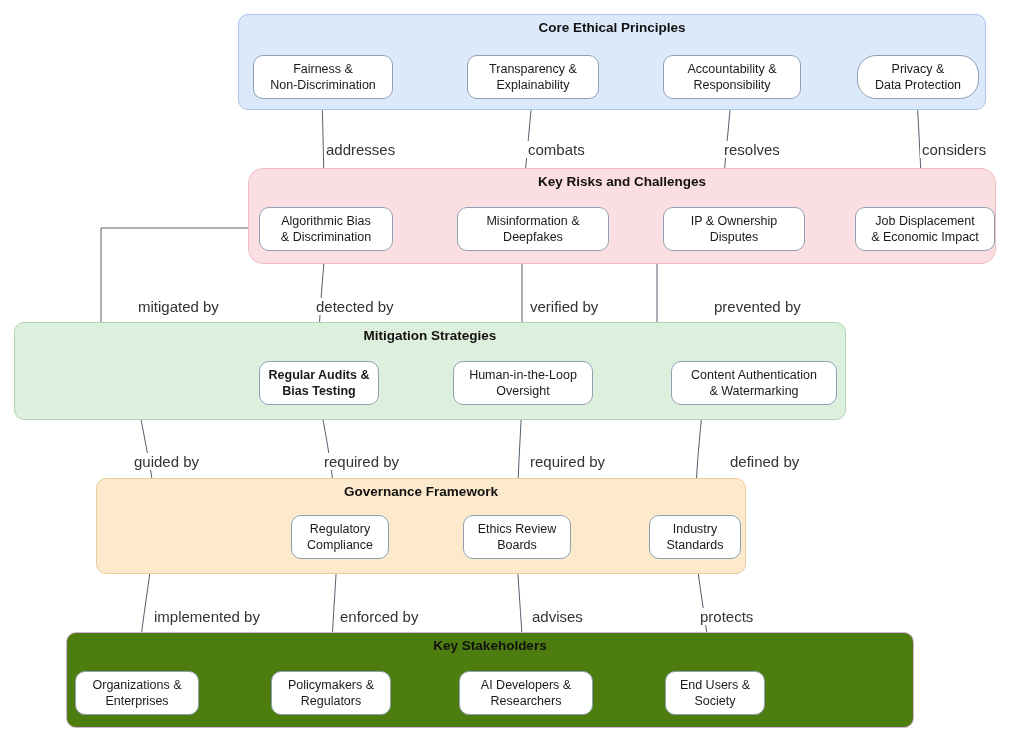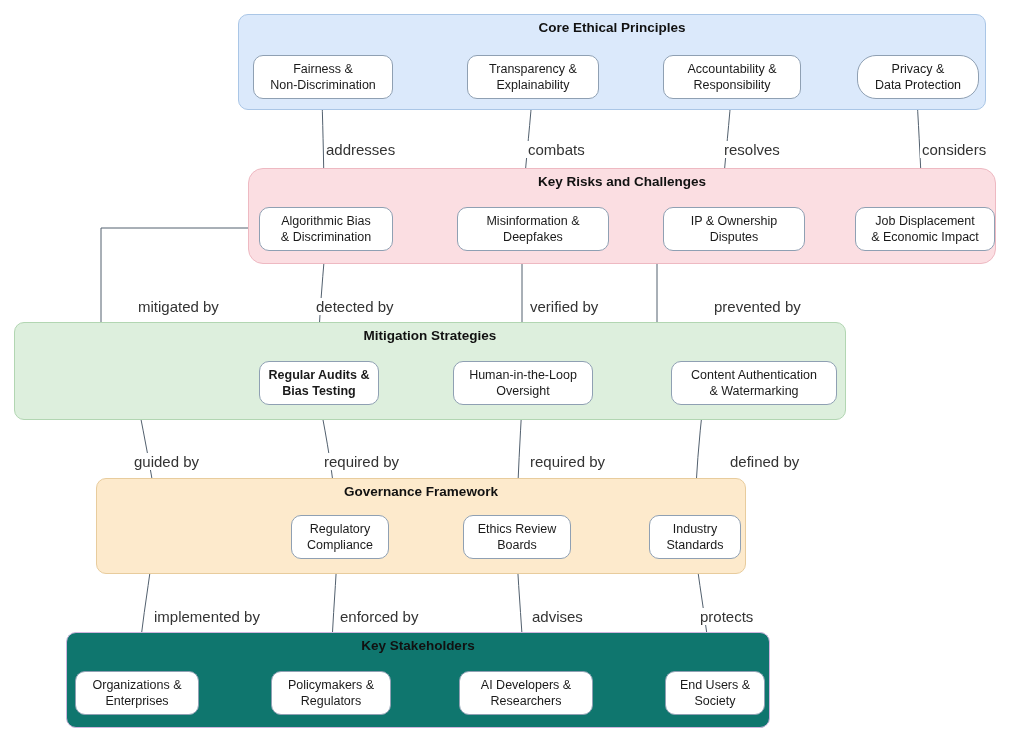--- a/index.html
+++ b/index.html
@@ -100,21 +100,21 @@
   <div class="band band-orange" style="left: 96px; top: 478px; width: 650px; height: 96px; background: rgb(253, 234, 204);">
     <div class="band-title">Governance Framework</div>
     <div class="node" style="left:194px;top:36px;width:98px;">Regulatory
 Compliance</div>
     <div class="node" style="left:366px;top:36px;width:108px;">Ethics Review
 Boards</div>
     <div class="node" style="left:552px;top:36px;width:92px;">Industry
 Standards</div>
   </div>
 
-  <div class="band band-purple" style="left: 66px; top: 632px; width: 704px; height: 96px; background: #0f766e; padding-left: 16px;">
+  <div class="band band-purple" style="left: 66px; top: 632px; width: 848px; height: 96px; background: #4d7c0f; padding-left: 16px;">
     <div class="band-title">Key Stakeholders</div>
     <div class="node" style="left:8px;top:38px;width:124px;">Organizations &amp;
 Enterprises</div>
     <div class="node" style="left:204px;top:38px;width:120px;">Policymakers &amp;
 Regulators</div>
     <div class="node" style="left:392px;top:38px;width:134px;">AI Developers &amp;
 Researchers</div>
     <div class="node" style="left:598px;top:38px;width:100px;">End Users &amp;
 Society</div>
   </div>

